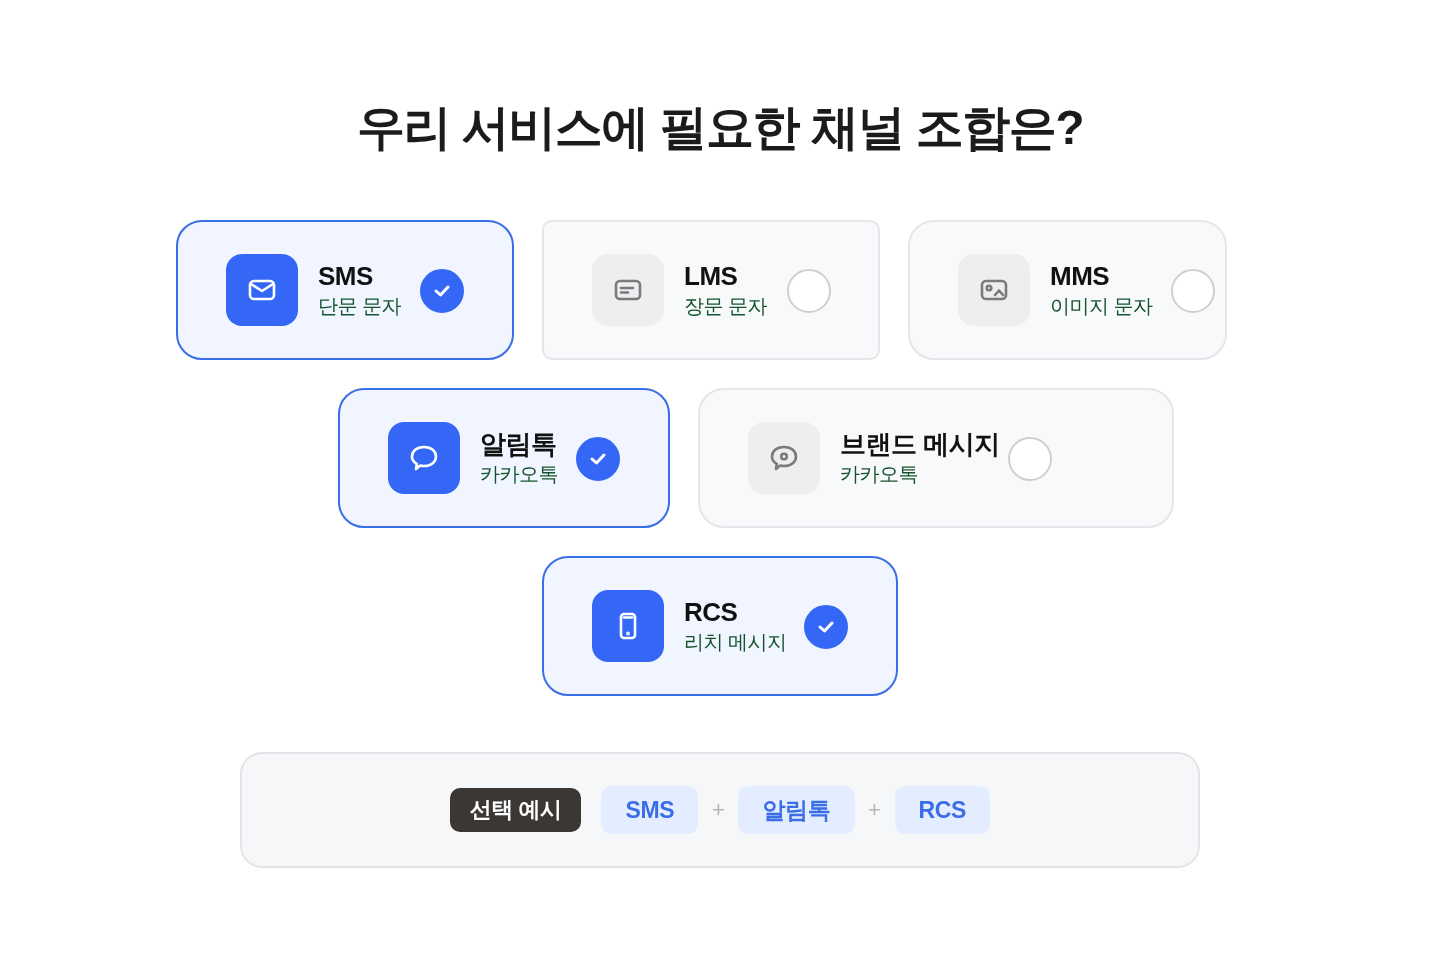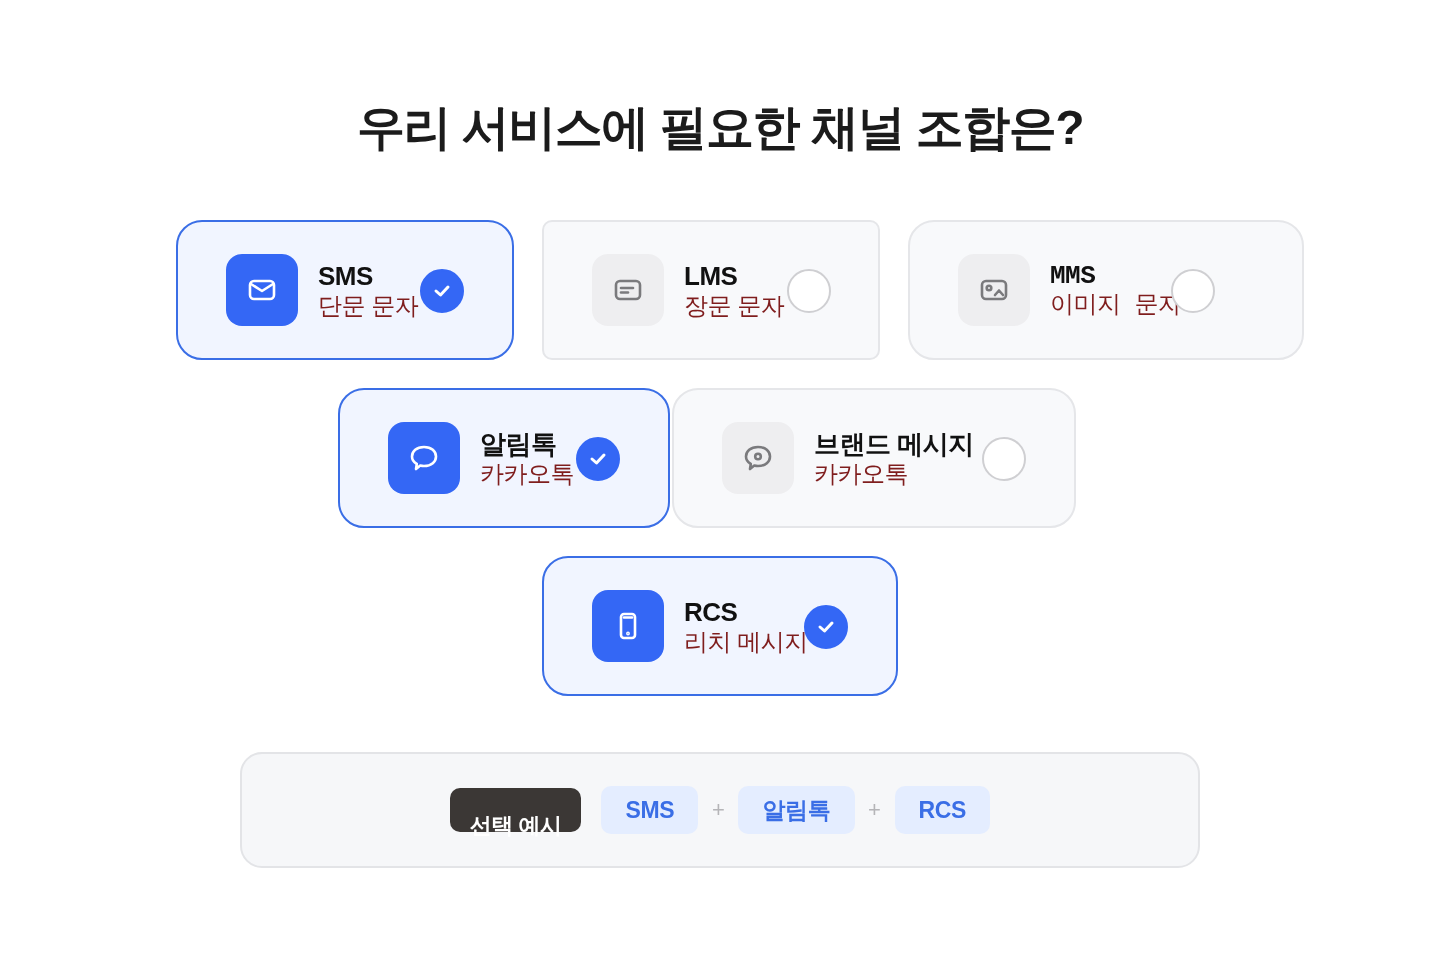--- a/index.html
+++ b/index.html
@@ -20,38 +20,38 @@
 
   .icon-box {
     position: absolute; left: 48px; top: 32px; width: 72px; height: 72px; border-radius: 16px;
     background: #eeeef0; display: flex; align-items: center; justify-content: center;
   }
   .card.selected .icon-box { background: #3467f5; }
   .icon-box svg { width: 36px; height: 36px; }
 
   .text-group { position: absolute; left: 140px; top: 38px; }
   .card-title { font-size: 26px; font-weight: 700; color: #111; letter-spacing: -0.5px; line-height: 32px; }
-  .card-sub { font-size: 24px; color: #7f1d1d; line-height: 28px; letter-spacing: -0.5px; }
+  .card-sub { font-size: 20px; color: #14532d; line-height: 28px; letter-spacing: -0.5px; }
 
   .check {
     position: absolute; top: 47px; width: 44px; height: 44px; border-radius: 50%;
     border: 2px solid #cfcfd2; background: #ffffff;
     display: flex; align-items: center; justify-content: center;
   }
   .card.selected .check { background: #3467f5; border-color: #3467f5; }
   .check svg { width: 20px; height: 20px; }
 
   .summary {
     position: absolute; left: 240px; top: 752px; width: 960px; height: 116px;
     border-radius: 22px; background: #f6f7f9; border: 2px solid #e3e4e7;
     display: flex; align-items: center; justify-content: center; gap: 0;
   }
   .summary-label {
     background: #3b3735; color: #ffffff; font-size: 22px; font-weight: 700;
-    padding: 16px 20px; height: 44px; line-height: 44px; border-radius: 10px; letter-spacing: -0.5px;
+    padding: 0 20px; height: 44px; line-height: 44px; border-radius: 10px; letter-spacing: -0.5px;
     margin-right: 20px;
   }
   .chip {
     background: #e4edff; color: #3a6ee6; font-size: 23px; font-weight: 700;
     height: 48px; line-height: 48px; padding: 0 24px; border-radius: 10px; letter-spacing: -0.3px;
   }
   .plus { color: #b5b5b8; font-size: 22px; width: 40px; text-align: center; }
 </style>
 </head>
 <body>
@@ -84,21 +84,21 @@
       <path d="M11 20.5 H18"></path>
     </svg>
   </div>
   <div class="text-group">
     <div class="card-title">LMS</div>
     <div class="card-sub">장문 문자</div>
   </div>
   <div class="check" style="left:243px;"></div>
 </div>
 
-<div class="card" style="left:908px; top:220px; width:396px;font-family:Liberation Mono, monospace;">
+<div class="card" style="left:908px; top:220px; width:319px;">
   <div class="icon-box">
     <svg viewBox="0 0 36 36" fill="none" stroke="#7a7a7d" stroke-width="2.6" stroke-linecap="round" stroke-linejoin="round">
       <rect x="6" y="9" width="24" height="18" rx="4"></rect>
       <circle cx="13" cy="16" r="2.3"></circle>
       <path d="M19 23 L23 18.5 L27 23"></path>
     </svg>
   </div>
   <div class="text-group">
     <div class="card-title">MMS</div>
     <div class="card-sub">이미지 문자</div>
@@ -116,21 +116,21 @@
     <div class="card-title">알림톡</div>
     <div class="card-sub">카카오톡</div>
   </div>
   <div class="check" style="left:236px;">
     <svg viewBox="0 0 20 20" fill="none" stroke="#fff" stroke-width="3" stroke-linecap="round" stroke-linejoin="round">
         <path d="M4 10 L8.5 14 L16 6"></path>
       </svg>
   </div>
 </div>
 
-<div class="card" style="left:672px; top:388px; width:404px;">
+<div class="card" style="left:698px; top:388px; width:476px;">
   <div class="icon-box">
     <svg viewBox="0 0 36 36" fill="none" stroke="#7a7a7d" stroke-width="2.6" stroke-linecap="round" stroke-linejoin="round">
       <path d="M18 7 C25.5 7 30 11.3 30 16.5 C30 21.7 25.5 26 18 26 C16.6 26 15.4 25.8 14.3 25.5 L10 29 L10.8 24 C7.8 22.3 6 19.6 6 16.5 C6 11.3 10.5 7 18 7 Z"></path>
       <circle cx="18" cy="16.5" r="2.8"></circle>
     </svg>
   </div>
   <div class="text-group">
     <div class="card-title">브랜드 메시지</div>
     <div class="card-sub">카카오톡</div>
   </div>

